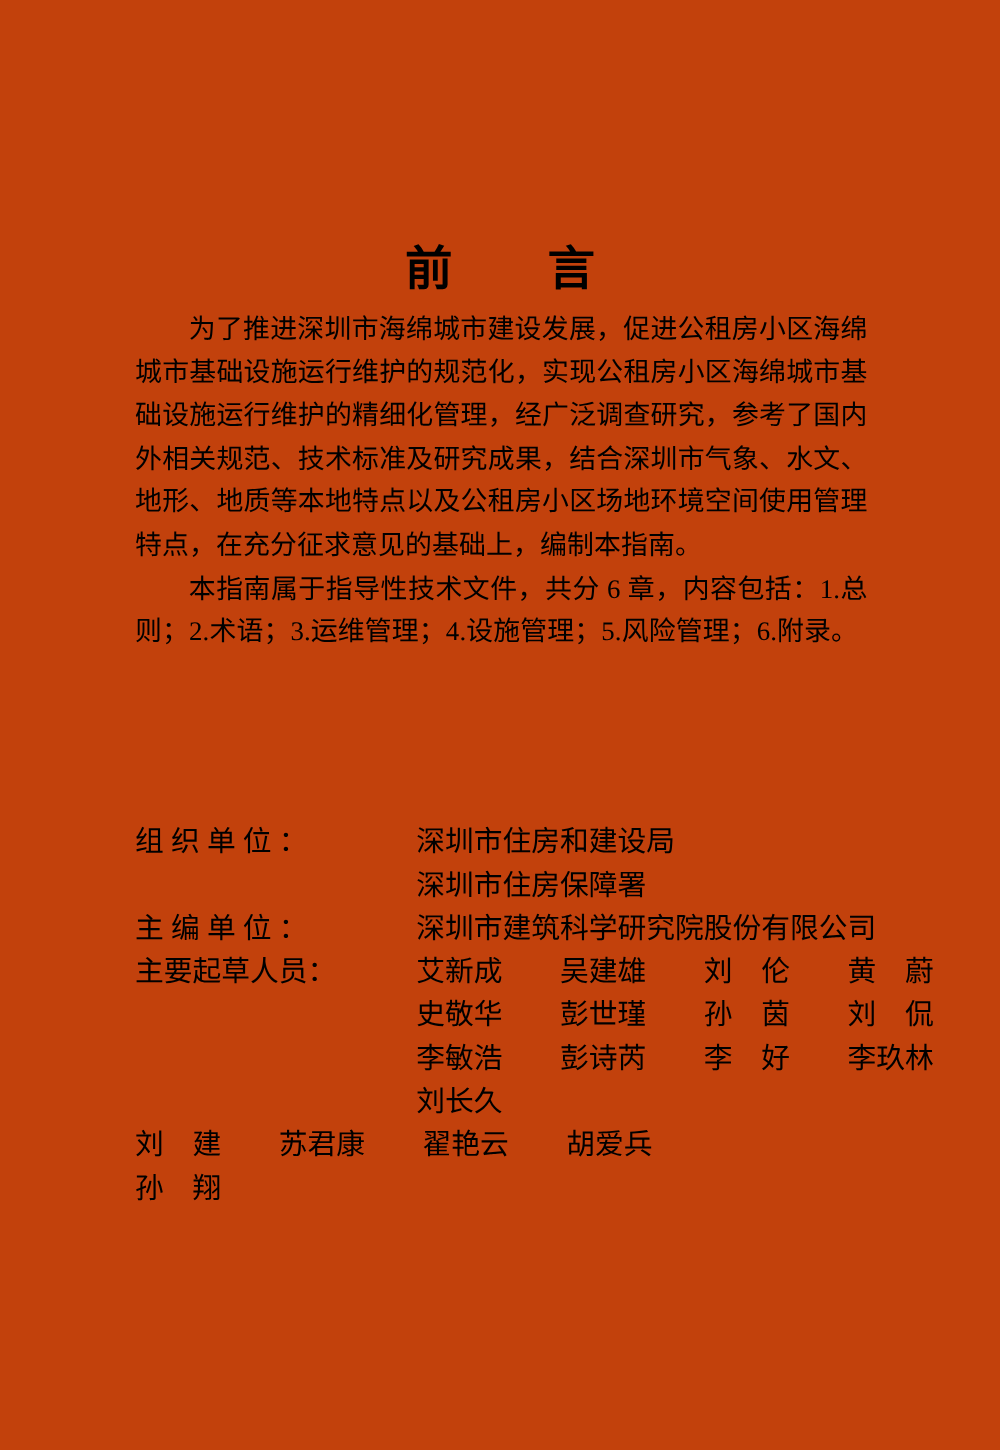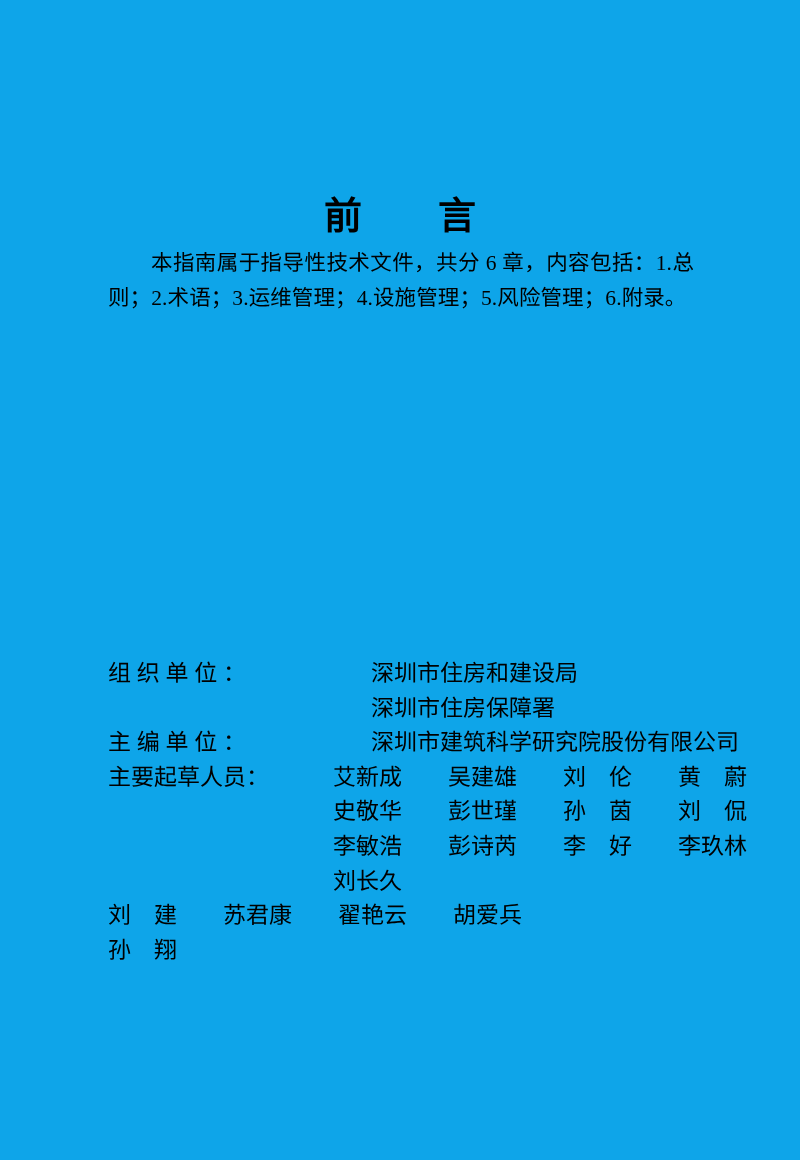--- a/index.html
+++ b/index.html
@@ -85,36 +85,36 @@
     
     letter-spacing: 0px;
   }
   .credit-values {
     flex: 1 1 auto;
   }
   .value-line {
     white-space: pre;
     height: 34.6px;
     line-height: 34.6px;
-    margin-left: 38px;
   }
   .name-line {
     white-space: pre;
     height: 34.6px;
     line-height: 34.6px;
   }
 </style>
 </head>
 <body style="color: rgb(0, 0, 0);">
 
-<div class="page" style="background: #0ea5e9; text-decoration: underline;">
+<div class="page" style="background: #c2410c; text-decoration: underline;">
 
   <h1 class="doc-title">前　　言</h1>
 
   <div class="body-block">
+    <p class="para">为了推进深圳市海绵城市建设发展，促进公租房小区海绵城市基础设施运行维护的规范化，实现公租房小区海绵城市基础设施运行维护的精细化管理，经广泛调查研究，参考了国内外相关规范、技术标准及研究成果，结合深圳市气象、水文、地形、地质等本地特点以及公租房小区场地环境空间使用管理特点，在充分征求意见的基础上，编制本指南。</p>
     <p class="para">本指南属于指导性技术文件，共分 6 章，内容包括：1.总则；2.术语；3.运维管理；4.设施管理；5.风险管理；6.附录。</p>
   </div>
 
   <div class="credits">
 
     <div class="credit-row">
       <div class="credit-label spread">组 织 单 位 ：</div>
       <div class="credit-values">
         <div class="value-line">深圳市住房和建设局</div>
         <div class="value-line">深圳市住房保障署</div>

